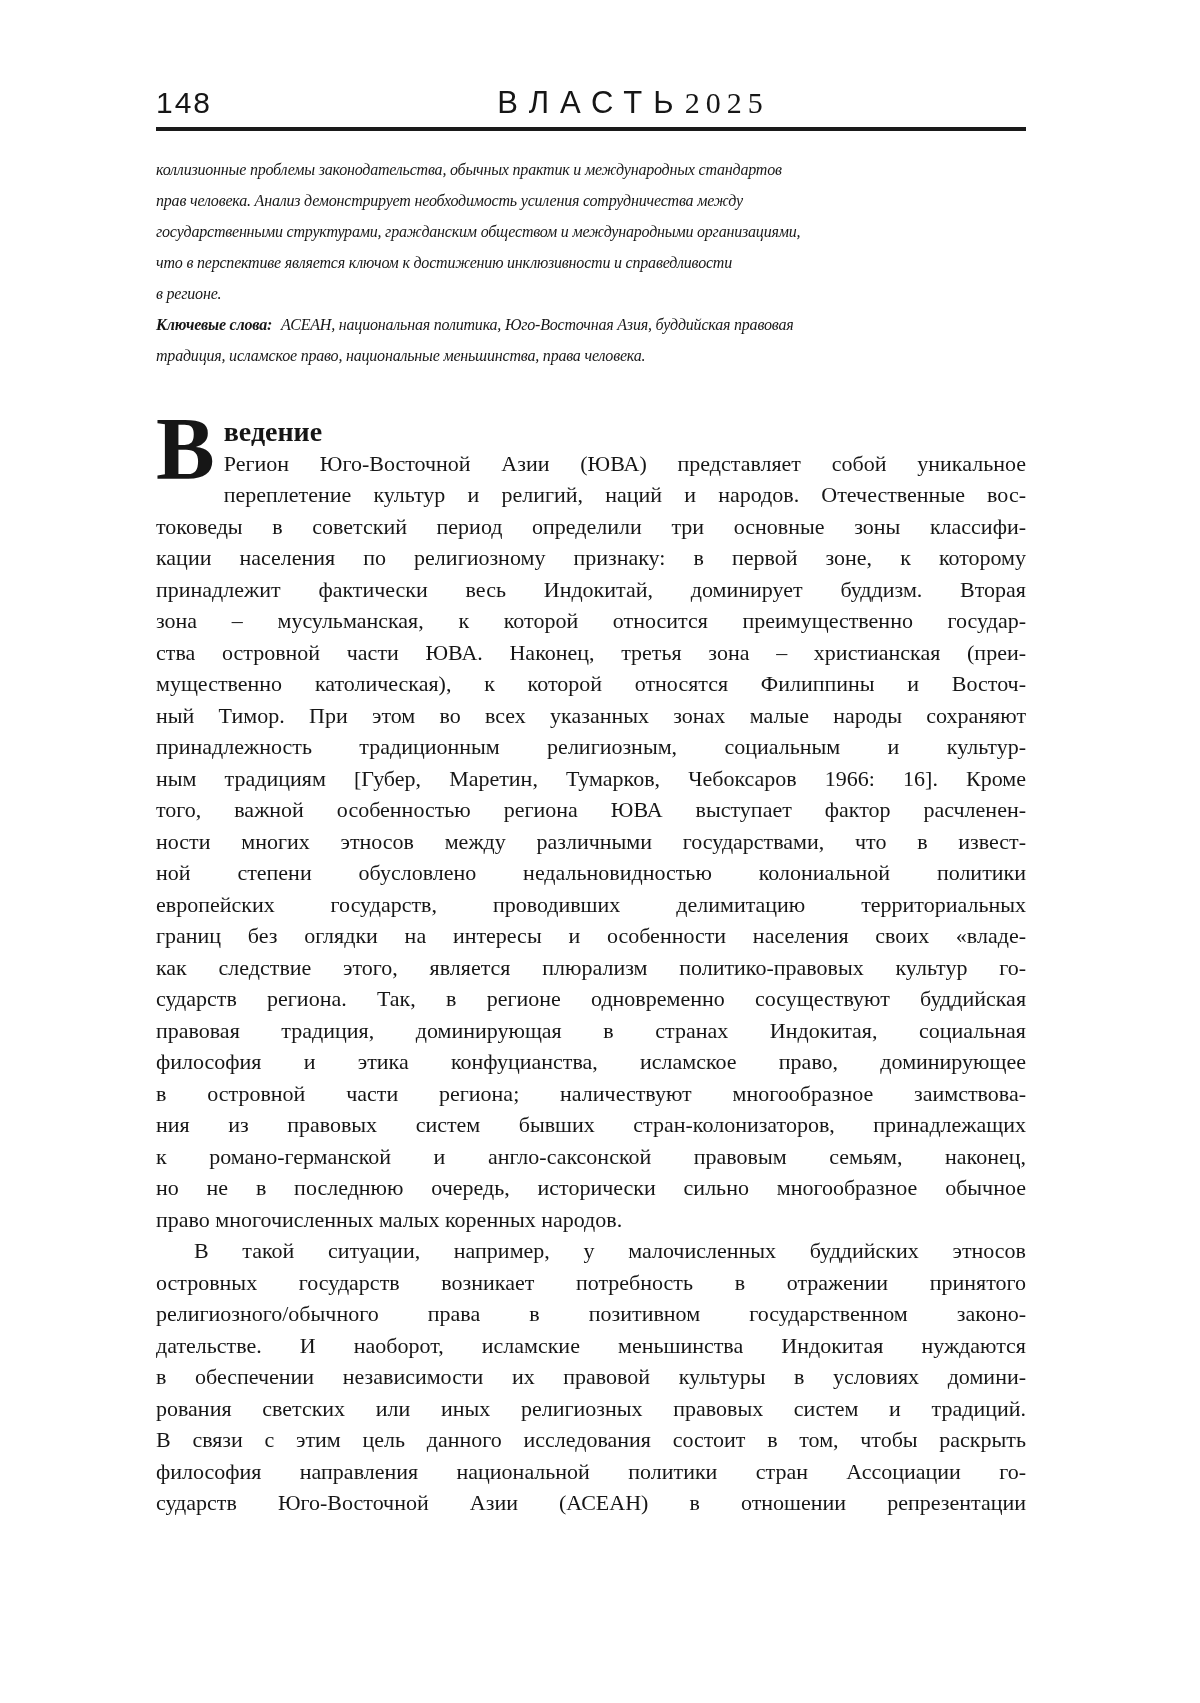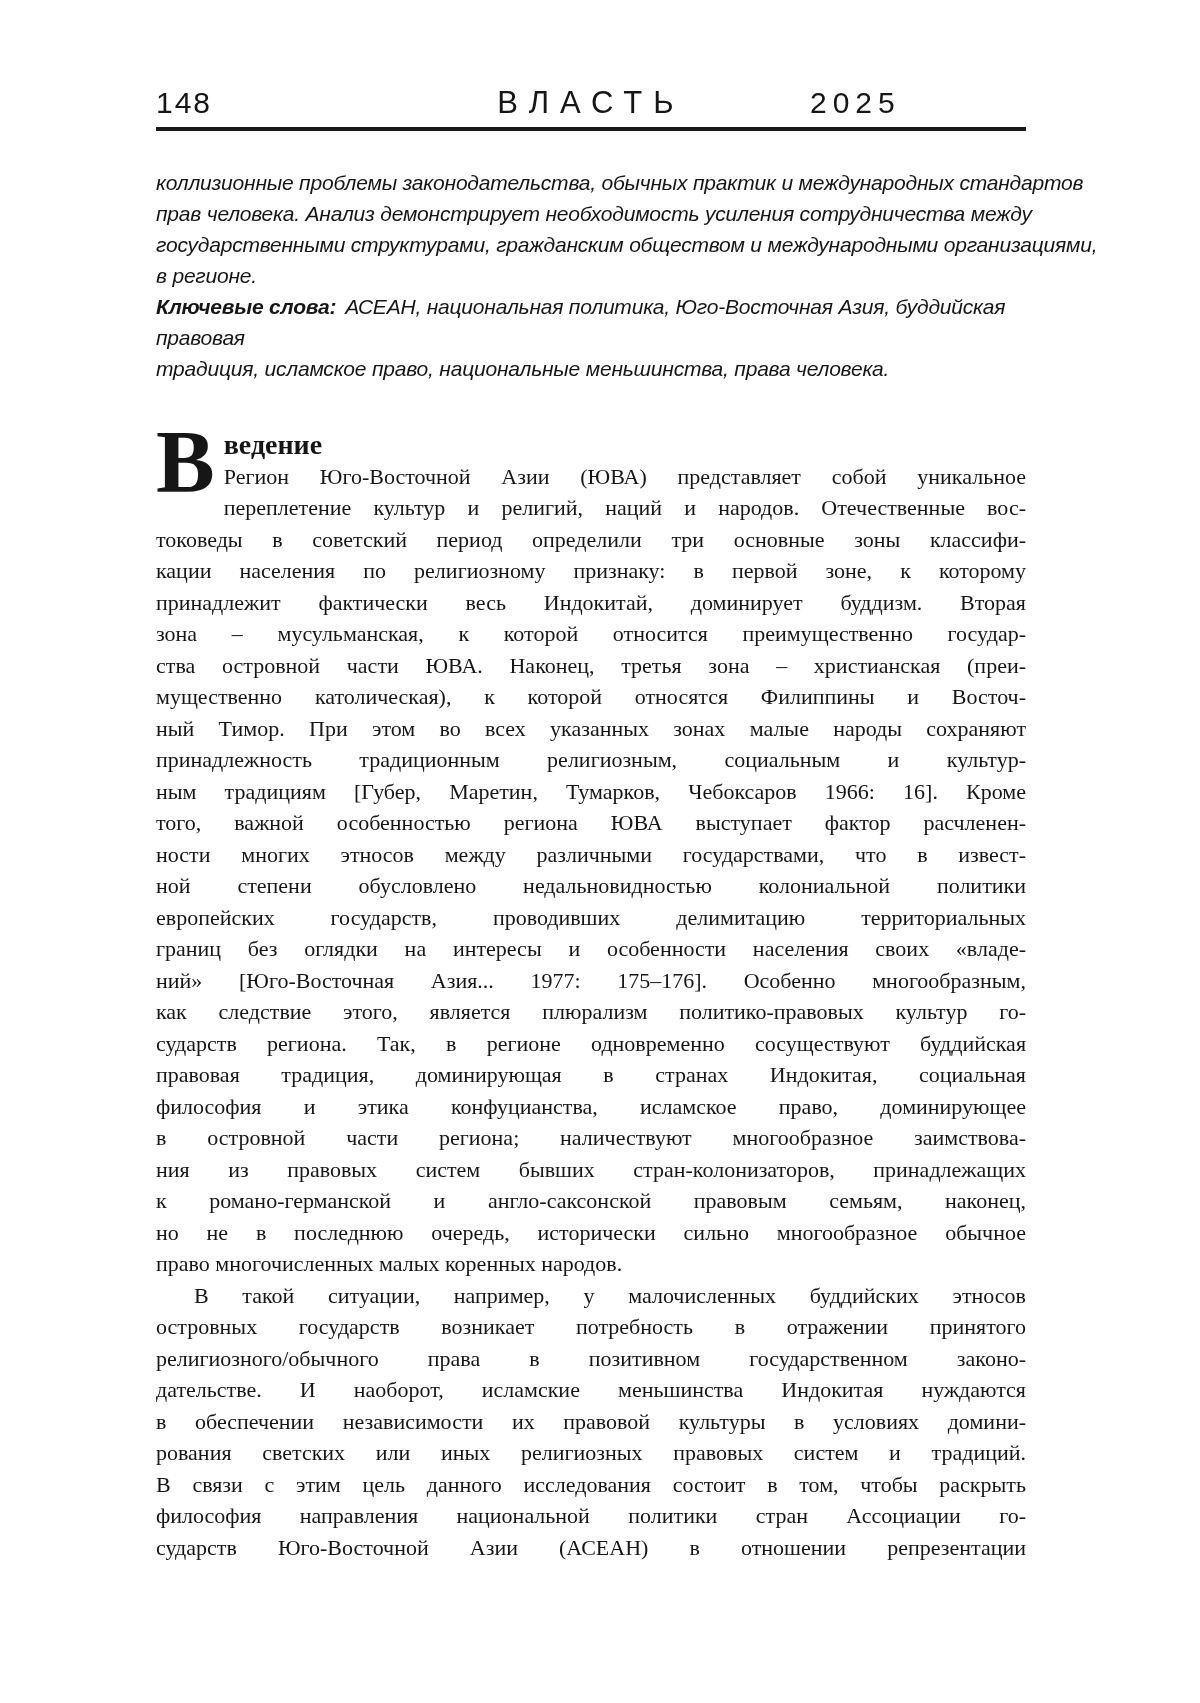--- a/index.html
+++ b/index.html
@@ -22,28 +22,28 @@
     align-items: baseline;
     border-bottom: 4px solid #1a1a1a;
     padding-bottom: 9px;
     font-family: "Liberation Sans", sans-serif;
     font-size: 30px;
     line-height: 30px;
     font-weight: 400;
   }
   .pagenum { flex: 1; text-align: left;  letter-spacing: 2px; }
   .journal { flex: 0; text-align: center; letter-spacing: 11px; font-size: 31px; }
-  .year    { flex: 1; text-align: center; letter-spacing: 6px; }
+  .year    { flex: 1; text-align: left; letter-spacing: 6px; font-family: Liberation Serif, serif; }
 
   
   .abstract {
-    margin-top: 36px;
-    font-family: Liberation Sans, sans-serif;
+    margin-top: 23px;
+    font-family: Liberation Serif, serif;
     font-style: italic;
-    font-size: 21px;
+    font-size: 16px;
     line-height: 31px;
     letter-spacing: -0.2px;
   }
   .abs-line { white-space: nowrap; }
   .kw-line  { }
   .kw-label { font-weight: bold; margin-right: 9px; }
 
   
   .intro { margin-top: 45px; }
   .para  { overflow: visible; }
@@ -78,20 +78,21 @@
     <span class="pagenum">148</span>
     <span class="journal">ВЛАСТЬ</span>
     <span class="year">2025</span>
   </header>
 
   <section class="abstract">
     <div>
         <div class="abs-line">коллизионные проблемы законодательства, обычных практик и международных стандартов</div>
         <div class="abs-line">прав человека. Анализ демонстрирует необходимость усиления сотрудничества между</div>
         <div class="abs-line">государственными структурами, гражданским обществом и международными организациями,</div>
+        <div class="abs-line">что в перспективе является ключом к достижению инклюзивности и справедливости</div>
         <div class="abs-line">в регионе.</div>
       </div>
     <div class="kw-line">
       <span class="kw-label">Ключевые слова:</span><span>АСЕАН, национальная политика, Юго-Восточная Азия, буддийская правовая</span>
     </div>
     <div class="kw-line">традиция, исламское право, национальные меньшинства, права человека.</div>
   </section>
 
   <section class="intro">
     <div class="para p1">
@@ -107,21 +108,20 @@
           <div class="bline">ства островной части ЮВА. Наконец, третья зона – христианская (преи-</div>
           <div class="bline">мущественно католическая), к которой относятся Филиппины и Восточ-</div>
           <div class="bline">ный Тимор. При этом во всех указанных зонах малые народы сохраняют</div>
           <div class="bline">принадлежность традиционным религиозным, социальным и культур-</div>
           <div class="bline">ным традициям [Губер, Маретин, Тумарков, Чебоксаров 1966: 16]. Кроме</div>
           <div class="bline">того, важной особенностью региона ЮВА выступает фактор расчленен-</div>
           <div class="bline">ности многих этносов между различными государствами, что в извест-</div>
           <div class="bline">ной степени обусловлено недальновидностью колониальной политики</div>
           <div class="bline">европейских государств, проводивших делимитацию территориальных</div>
           <div class="bline">границ без оглядки на интересы и особенности населения своих «владе-</div>
-          <div class="bline">ний» [Юго-Восточная Азия... 1977: 175–176]. Особенно многообразным,</div>
           <div class="bline">как следствие этого, является плюрализм политико-правовых культур го-</div>
           <div class="bline">сударств региона. Так, в регионе одновременно сосуществуют буддийская</div>
           <div class="bline">правовая традиция, доминирующая в странах Индокитая, социальная</div>
           <div class="bline">философия и этика конфуцианства, исламское право, доминирующее</div>
           <div class="bline">в островной части региона; наличествуют многообразное заимствова-</div>
           <div class="bline">ния из правовых систем бывших стран-колонизаторов, принадлежащих</div>
           <div class="bline">к романо-германской и англо-саксонской правовым семьям, наконец,</div>
           <div class="bline">но не в последнюю очередь, исторически сильно многообразное обычное</div>
           <div class="bline last-left">право многочисленных малых коренных народов.</div>
         </div>

